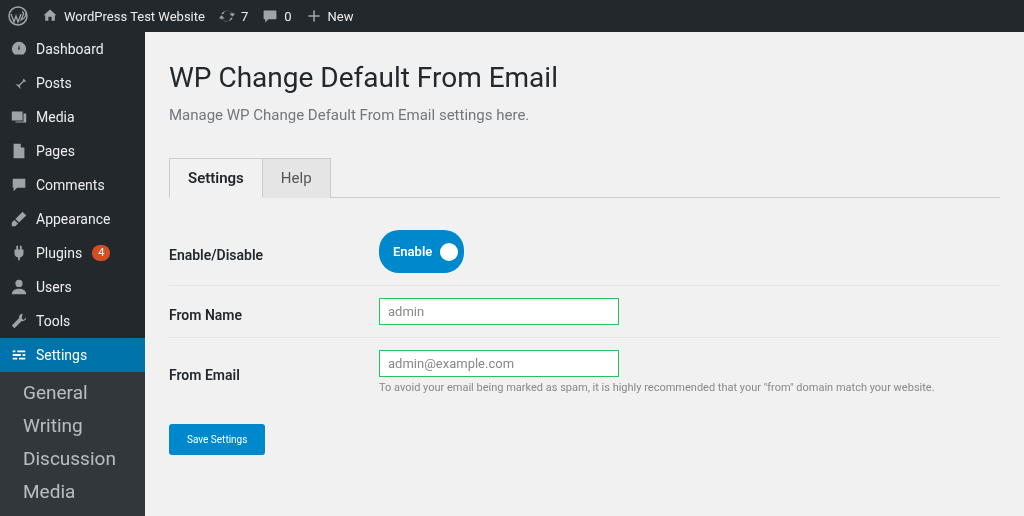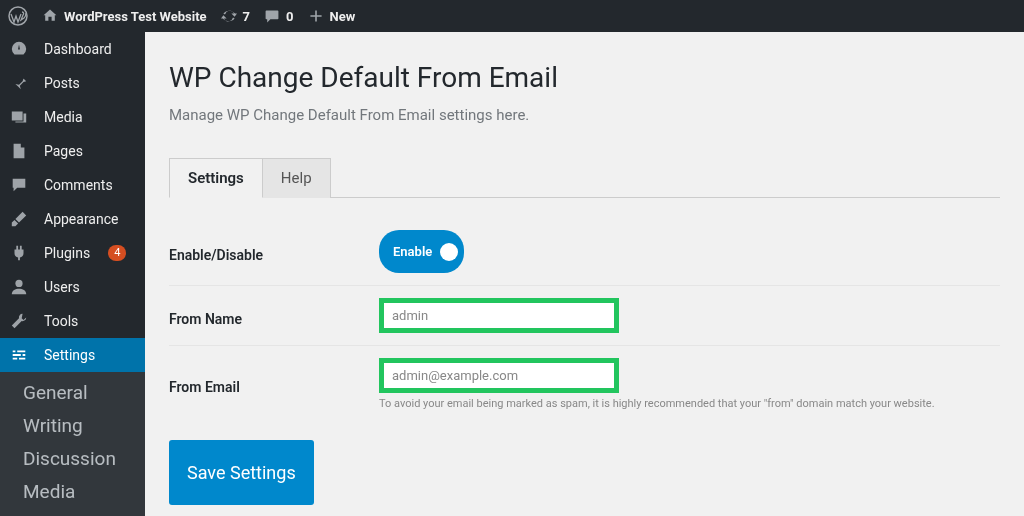--- a/index.html
+++ b/index.html
@@ -1,27 +1,27 @@
 <!DOCTYPE html>
 <html><head>
 <meta charset="utf-8">
 <style>
   * { margin: 0; padding: 0; box-sizing: border-box; font-family: -apple-system, BlinkMacSystemFont, "Segoe UI", Roboto, "Helvetica Neue", Arial, sans-serif; }
   body { background: #f1f1f1; color: #444; width: 1024px; height: 516px; overflow: hidden; }
 
   
   .adminbar { background: #23282d; color: #eee; height: 32px; display: flex; align-items: center; font-size: 13px; padding: 0 8px; gap: 14px; }
-  .adminbar .ab-item { display: inline-flex; align-items: center; gap: 6px; color: #eee; cursor: pointer; font-weight: bold; }
+  .adminbar .ab-item { display: inline-flex; align-items: center; gap: 6px; color: #eee; cursor: pointer; }
   .adminbar svg { width: 16px; height: 16px; fill: #a0a5aa; }
   .adminbar .wp-logo svg { width: 20px; height: 20px; fill: #a0a5aa; }
 
   
   .shell { display: flex; height: calc(100% - 32px); }
   .sidebar { width: 145px; background: #23282d; color: #eee; font-size: 14px; display: flex; flex-direction: column; }
-  .sidebar .menu-item { display: flex; align-items: center; gap: 16px; padding: 8px 10px; color: #eee; cursor: pointer; }
+  .sidebar .menu-item { display: flex; align-items: center; gap: 8px; padding: 8px 10px; color: #eee; cursor: pointer; }
   .sidebar .menu-item svg { width: 18px; height: 18px; fill: #9ea3a8; flex: 0 0 18px; }
   .sidebar .menu-item.current { background: #0073aa; color: #fff; position: relative; }
   .sidebar .menu-item.current svg { fill: #fff; }
   .sidebar .menu-item.current::after { content: ""; position: absolute; right: -8px; top: 50%; transform: translateY(-50%); border: 8px solid transparent; border-right-color: #f1f1f1; }
   .sidebar .menu-sep { height: 12px; }
   .sidebar .submenu { background: #32373c; padding: 4px 0 8px 0; }
   .sidebar .submenu .sub-item { padding: 5px 10px 5px 23px; font-size: 19px; color: rgba(240,245,250,.7); cursor: pointer; }
   .sidebar .badge { background: #d54e21; color: #fff; border-radius: 10px; font-size: 11px; padding: 0 6px; line-height: 16px; margin-left: 2px; }
 
   
@@ -31,27 +31,27 @@
 
   .tabs { display: flex; border-bottom: 1px solid #ccc; margin-bottom: 20px; }
   .tab { padding: 10px 18px; background: #e5e5e5; border: 1px solid #ccc; border-bottom: none; margin-right: 0; margin-bottom: -1px; font-size: 15px; color: #555; cursor: pointer; }
   .tab + .tab { border-left: none; }
   .tab.active { background: #f1f1f1; border-bottom: 1px solid #f1f1f1; color: #23282d; font-weight: 600; }
 
   .form-row { display: flex; align-items: center; padding: 12px 0; border-bottom: 1px solid #e5e5e5; }
   .form-row:last-of-type { border-bottom: none; }
   .form-label { width: 210px; font-weight: 600; color: #23282d; font-size: 14px; padding-top: 6px; }
   .form-field { flex: 1; }
-  .form-field input[type="text"] { width: 240px; padding: 5px 8px; border: 5px solid #22c55e; background: #fff; font-size: 13px; color: #888; }
+  .form-field input[type="text"] { width: 240px; padding: 5px 8px; border: 1px solid #22c55e; background: #fff; font-size: 13px; color: #888; }
   .form-hint { font-size: 11px; color: #888; margin-top: 4px; }
 
   .toggle { display: inline-flex; align-items: center; background: #0088cc; color: #fff; border-radius: 20px; height: 43px; padding: 0 6px 0 14px; font-size: 13px; font-weight: 600; cursor: pointer; gap: 8px; }
   .toggle .knob { width: 18px; height: 18px; background: #fff; border-radius: 50%; }
 
-  .btn-primary { background: #0088cc; color: #fff; border: none; padding: 22px 18px; font-size: 18px; border-radius: 3px; cursor: pointer; margin-top: 18px; }
+  .btn-primary { background: #0088cc; color: #fff; border: none; padding: 10px 18px; font-size: 10px; border-radius: 3px; cursor: pointer; margin-top: 18px; }
 </style>
 </head>
 <body>
 
 <div class="adminbar">
   <span class="ab-item wp-logo">
     <svg viewBox="0 0 20 20">
         <circle cx="10" cy="10" r="9" fill="none" stroke="#a0a5aa" stroke-width="1.5"></circle>
         <path d="M3 8l3 8 2-6 2 6 3-8M14 6c2 0 2 2 1 3l-2 5 3-2c1-1 2-3 2-5" fill="none" stroke="#a0a5aa" stroke-width="1.3"></path>
       </svg>

